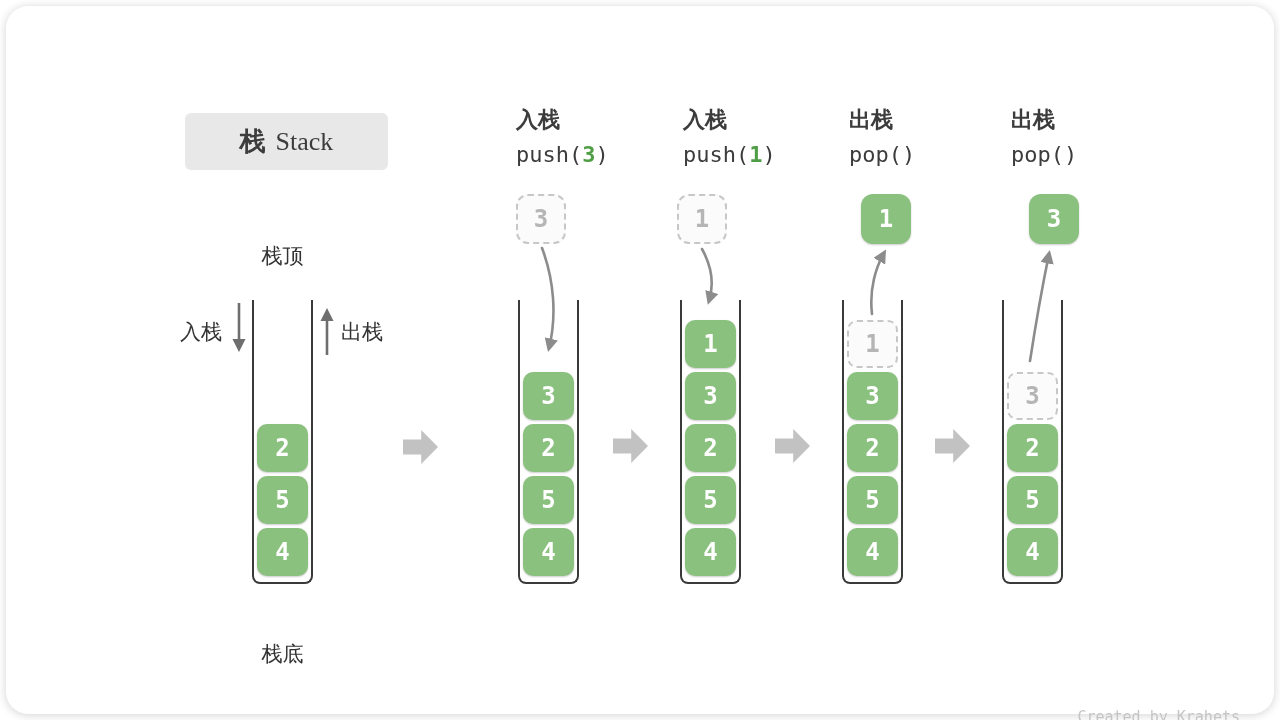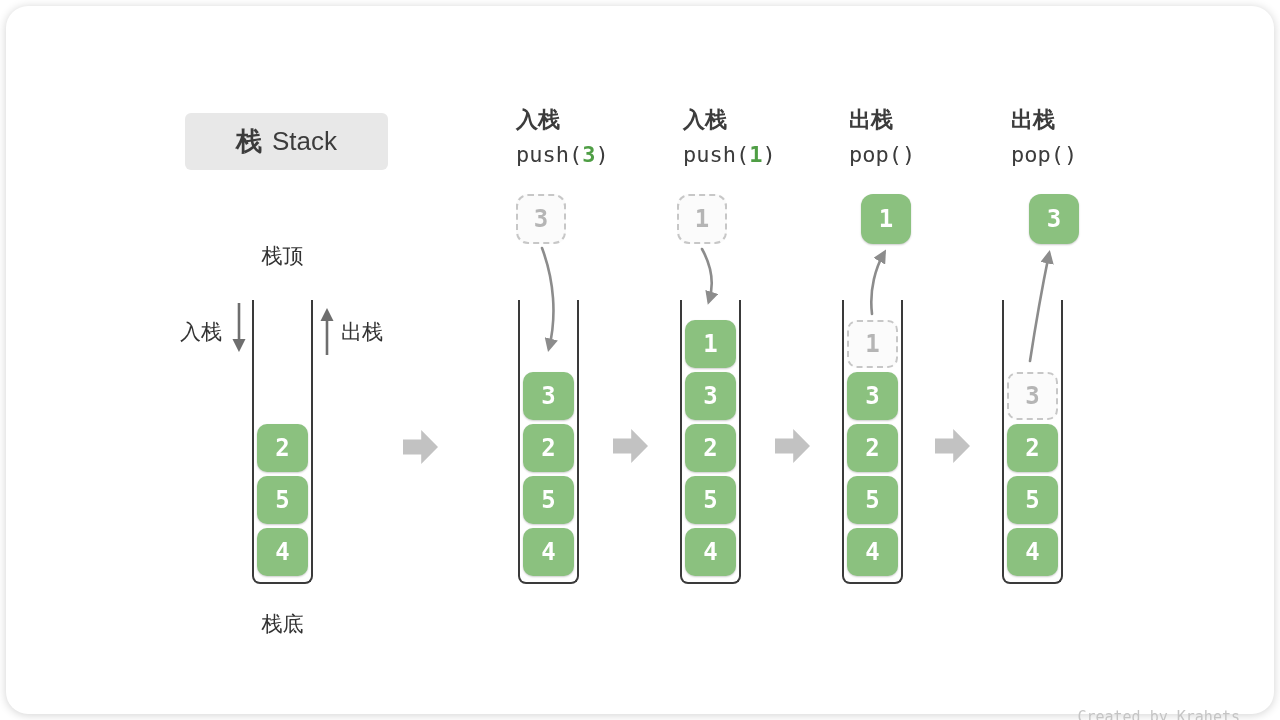--- a/index.html
+++ b/index.html
@@ -12,21 +12,21 @@
     background: #ffffff; border-radius: 22px;
     box-shadow: 0 1px 10px rgba(0,0,0,0.18);
   }
   .title-box {
     position: absolute; left: 185px; top: 113px; width: 203px; height: 57px;
     background: #e8e8e8; border-radius: 6px;
     display: flex; align-items: center; justify-content: center;
     color: #3c3c3c; font-size: 26px;
   }
   .title-zh { font-weight: bold; margin-right: 10px; }
-  .title-en { font-family: Liberation Sans, sans-serif; }
+  .title-en { font-family: Liberation Serif, serif; }
 
   .op-header { position: absolute; top: 107px; color: #3c3c3c; }
   .op-label { display: block; font-size: 22px; font-weight: bold; line-height: 26px; }
   .op-code {
     display: block; margin-top: 9px; font-family: "DejaVu Sans Mono", monospace;
     font-size: 22px; line-height: 26px; font-weight: 500; text-align: center;
   }
   .op-arg { color: #4f9e45; font-weight: bold; }
 
   .float-box {
@@ -138,21 +138,21 @@
   <div class="block" style="left:847px;top:476px">5</div>
   <div class="block" style="left:847px;top:528px">4</div>
 
   <div class="stack-container" style="left:1002px"></div>
   <div class="block ghost" style="left:1007px;top:372px">3</div>
   <div class="block" style="left:1007px;top:424px">2</div>
   <div class="block" style="left:1007px;top:476px">5</div>
   <div class="block" style="left:1007px;top:528px">4</div>
 
   <div class="side-label centered-over-stack" style="left:252px;top:244px">栈顶</div>
-  <div class="side-label centered-over-stack" style="left:252px;top:612px">栈底</div>
+  <div class="side-label centered-over-stack" style="left:252px;top:642px">栈底</div>
   <div class="side-label" style="left:180px;top:320px">入栈</div>
   <div class="side-label" style="left:341px;top:320px">出栈</div>
 
   <div class="block-arrow" style="left:403px;top:430px"></div>
   <div class="block-arrow" style="left:613px;top:429px"></div>
   <div class="block-arrow" style="left:775px;top:429px"></div>
   <div class="block-arrow" style="left:935px;top:429px"></div>
 
   <svg class="arrow-layer" viewBox="0 0 1280 720">
     <defs>

